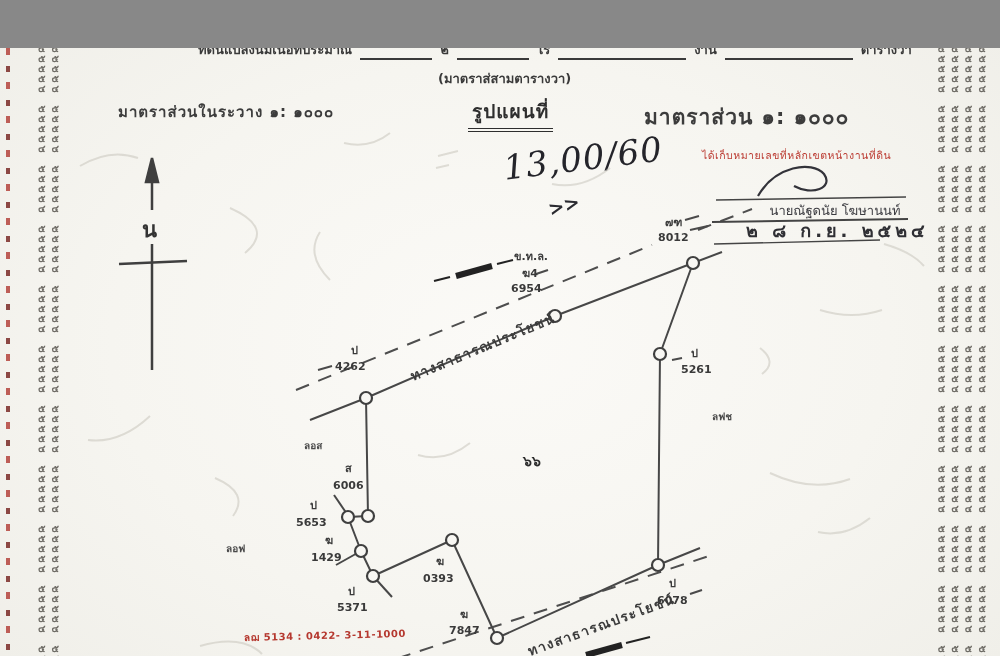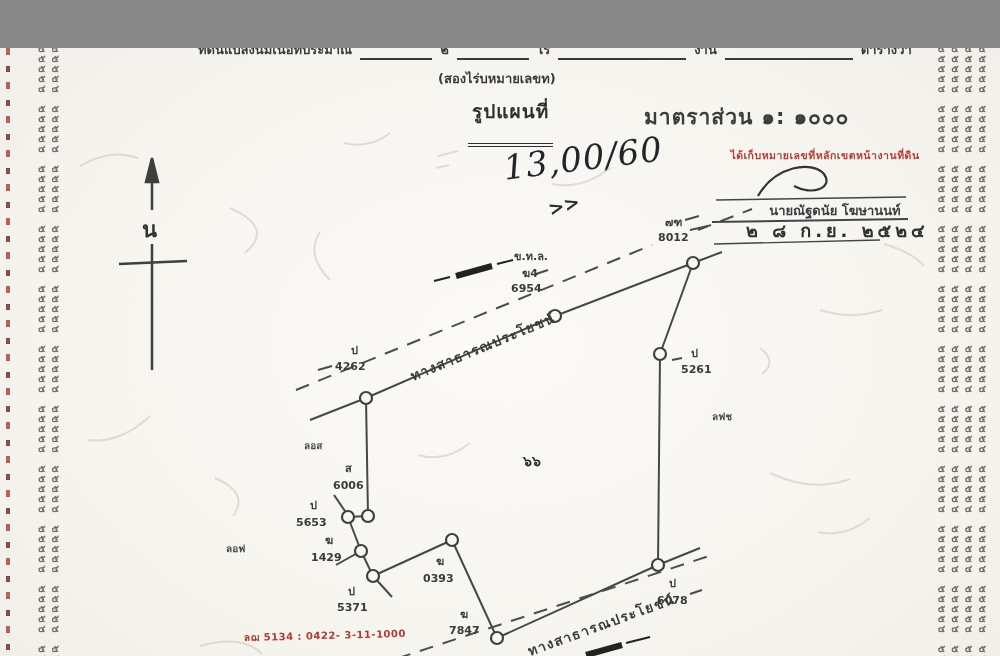--- a/index.html
+++ b/index.html
@@ -26,30 +26,30 @@
   .hdr-row{
     position:absolute;left:198px;top:-9px;display:flex;align-items:flex-end;gap:8px;
     font-size:13px;font-weight:bold;color:#3a3a3a;white-space:nowrap;
   }
   .blank{display:inline-block;border-bottom:2px solid #3a3a3a;height:13px;}
   .b75{width:72px;} .b130{width:128px;}
   .area-words{position:absolute;left:438px;top:20px;font-size:13px;font-weight:bold;color:#3a3a3a;}
   .scale-left{position:absolute;left:118px;top:52px;font-size:15px;font-weight:bold;color:#3c3c3c;letter-spacing:1px;}
   .map-title{
     position:absolute;left:468px;top:48px;font-size:19px;font-weight:bold;color:#2e2e2e;
-    border-bottom:4px double #2e2e2e;padding:0 4px 17px 4px;letter-spacing:1px;
+    border-bottom:4px double #2e2e2e;padding:0 4px 2px 4px;letter-spacing:1px;
   }
   .scale-right{position:absolute;left:644px;top:52px;font-size:21px;font-weight:bold;color:#3c3c3c;letter-spacing:1px;}
   .handnum{
     position:absolute;left:503px;top:90px;font-size:34px;color:#24242a;
     font-family:"DejaVu Serif",serif;font-style:italic;transform:rotate(-7deg);letter-spacing:1px;
   }
   .handmark{position:absolute;left:548px;top:146px;font-size:19px;color:#2a2a30;font-style:italic;transform:rotate(-16deg);font-weight:bold;}
-  .stamp-red{position:absolute;left:720px;top:99px;width:210px;font-size:10.5px;font-weight:bold;color:#bb3a31;letter-spacing:.5px;text-align:center;}
-  .officer{position:absolute;left:737px;top:152px;width:196px;text-align:center;font-size:13px;font-weight:bold;color:#3b3b40;}
+  .stamp-red{position:absolute;left:702px;top:99px;width:210px;font-size:10.5px;font-weight:normal;color:#bb3a31;letter-spacing:.5px;}
+  .officer{position:absolute;left:737px;top:152px;width:196px;text-align:center;font-size:13px;font-weight:normal;color:#3b3b40;}
   .stamp-date{position:absolute;left:746px;top:168px;font-size:18px;font-weight:bold;color:#2f2f34;letter-spacing:4px;}
   .ref-red{position:absolute;font-size:10px;font-weight:bold;color:#b5382f;transform:rotate(-1.5deg);letter-spacing:.5px;}
   .ref1{left:244px;top:580px;}
   .ref2{left:394px;top:608px;}
   svg text{font-family:"DejaVu Sans",sans-serif;}
   .lbl{font-size:11px;font-weight:bold;fill:#3a3a3a;}
   .lbl-sm{font-size:10px;font-weight:bold;fill:#4a4a4a;}
   .roadtxt{font-size:13.5px;font-weight:bold;fill:#3b3b3b;letter-spacing:1.5px;}
 </style>
 </head>
@@ -196,21 +196,22 @@
     <span class="blank b75"></span>
     <span>๒</span>
     <span class="blank b75"></span>
     <span>ไร่</span>
     <span class="blank b130"></span>
     <span>งาน</span>
     <span class="blank b130"></span>
     <span>ตารางวา</span>
   </div>
 
-  <div class="area-words">(สองไร่บหมายเลขท)</div>
+  <div class="area-words">(มาตราส่สามตารางวา)</div>
+  <div class="scale-left">มาตราส่วนในระวาง  ๑: ๑๐๐๐</div>
   <div class="map-title">รูปแผนที่</div>
   <div class="scale-right">มาตราส่วน  ๑: ๑๐๐๐</div>
 
   <div class="handnum">13,00/60</div>
   <div class="handmark">&gt;&gt;</div>
 
   <div class="stamp-red">ได้เก็บหมายเลขที่หลักเขตหน้างานที่ดิน</div>
   <div class="officer">นายณัฐดนัย  โฆษานนท์</div>
   <div class="stamp-date">๒ ๘ ก.ย. ๒๕๒๔</div>
 

